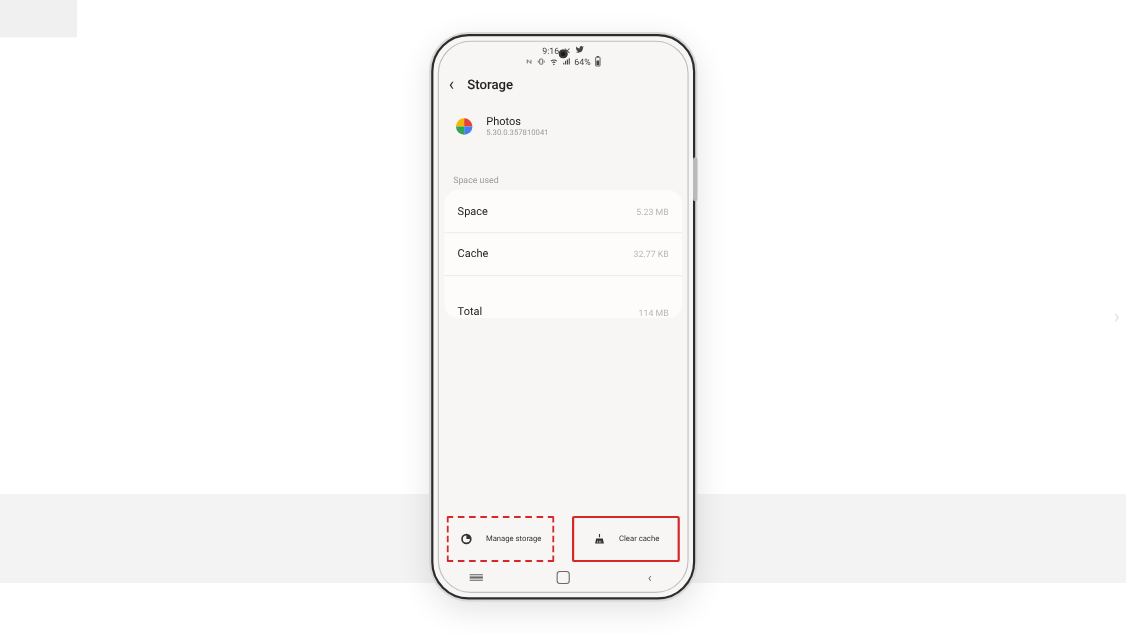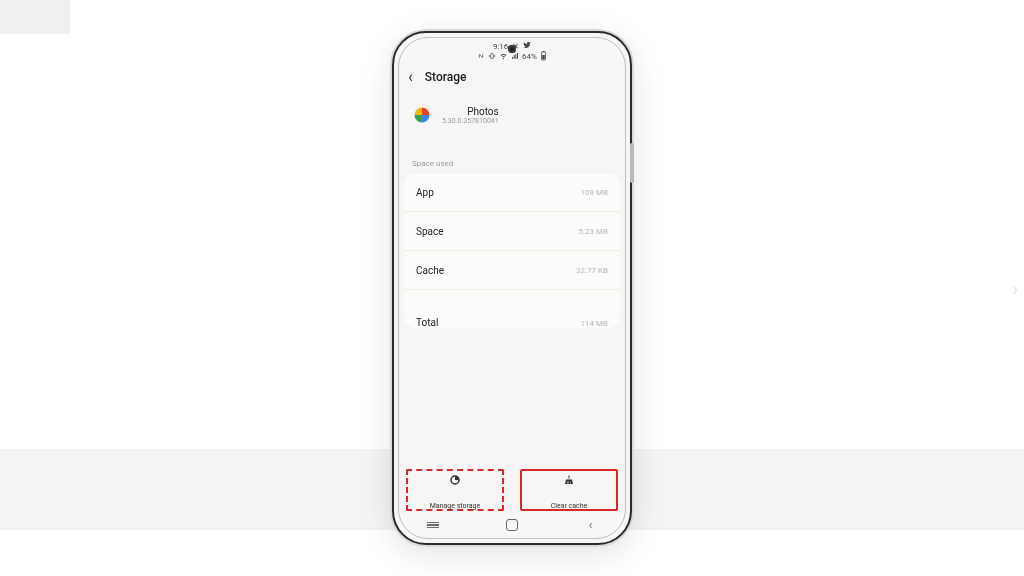--- a/index.html
+++ b/index.html
@@ -19,33 +19,33 @@
   .sb-right{display:flex;gap:3px;align-items:center;text-align:right;}
   .sb-right svg{display:block;}
   
   .header{position:absolute;top:36px;left:14px;right:14px;display:flex;align-items:center;gap:12px;}
   .back-chev{font-size:16px;color:#2b2b2b;line-height:1;}
   .header-title{font-size:12px;color:#222;font-weight:500;}
   
   .app-row{position:absolute;top:72px;left:18px;right:18px;display:flex;align-items:center;gap:10px;}
   .app-icon{width:20px;height:20px;}
   .app-texts{display:flex;flex-direction:column;}
-  .app-name{font-size:10px;color:#222;text-align:right;}
+  .app-name{font-size:10px;color:#222;}
   .app-ver{font-size:7px;color:#9a9a9a;}
   
   .section-label{position:absolute;top:126px;left:18px;font-size:8px;color:#9a9a9a;}
   
   .card{position:absolute;top:140px;left:10px;right:10px;background:#fdfcfa;border-radius:12px;overflow:hidden;}
   .row{display:flex;justify-content:space-between;align-items:center;height:38px;padding:0 12px;border-bottom:1px solid #eeede9;}
   .row:last-child{border-bottom:none;align-items:flex-end;}
   .row-label{font-size:10px;color:#222;}
   .row-value{font-size:8px;color:#b7b7b7;}
   
   .actions{position:absolute;bottom:32px;left:12px;right:12px;display:flex;gap:16px;}
-  .action{flex:1;display:flex;flex-direction:column;align-items:center;justify-content:center;height:38px;gap:12px;}
+  .action{flex:1;display:flex;flex-direction:row;align-items:center;justify-content:center;height:38px;gap:12px;}
   .action-label{font-size:7px;color:#333;}
   .hl-dotted{border:2px dashed #d62828;border-radius:2px;}
   .hl-solid{border:2px solid #d62828;border-radius:2px;}
   
   .navbar{position:absolute;bottom:8px;left:0;right:0;height:20px;display:flex;justify-content:space-around;align-items:center;color:#6a6a6a;}
   .nav-icn{width:14px;height:14px;display:flex;align-items:center;justify-content:center;}
   .nav-recent{width:12px;height:2px;border-top:1.5px solid #6a6a6a;border-bottom:1.5px solid #6a6a6a;padding:1px 0;}
   .nav-recent:before{content:"";display:block;height:1.5px;background:#6a6a6a;}
   .nav-home{width:10px;height:10px;border:1.5px solid #6a6a6a;border-radius:3px;}
   .nav-back{font-size:12px;}
@@ -122,24 +122,20 @@
       <div class="app-texts">
         <span class="app-name">Photos</span>
         <span class="app-ver">5.30.0.357810041</span>
       </div>
     </div>
 
     <div class="section-label">Space used</div>
 
     <div class="card">
       <div class="row">
-        <span class="row-label">App</span>
-        <span class="row-value">108 MB</span>
-      </div>
-      <div class="row">
         <span class="row-label">Space</span>
         <span class="row-value">5.23 MB</span>
       </div>
       <div class="row">
         <span class="row-label">Cache</span>
         <span class="row-value">32.77 KB</span>
       </div>
       <div class="row">
         <span class="row-label">Total</span>
         <span class="row-value">114 MB</span>

